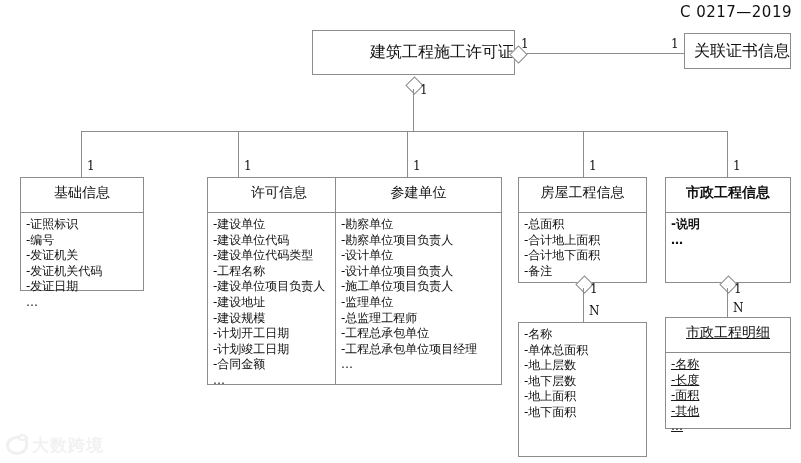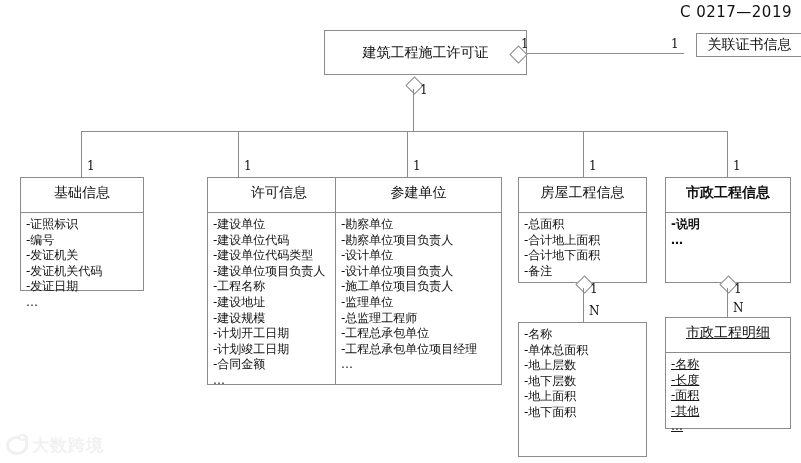--- a/index.html
+++ b/index.html
@@ -49,25 +49,24 @@
   }
   .entity .ent-fields div{
     white-space:nowrap;
     color:#111;
   }
   .plain{
     position:absolute;
     box-sizing:border-box;
     border:1px solid #8c8c8c;
     background:#fff;
-    display:flex;align-items:center;justify-content:center;
-    font-size:14px;
-    white-space:nowrap;
-    color:#111;
-    margin-left:12px;
+    display:flex;align-items:center;justify-content:flex-end;
+    font-size:16px;
+    white-space:nowrap;
+    color:#111;
   }
 
   
   .ln{position:absolute;background:#8c8c8c;}
   .ln.h{height:1px;}
   .ln.v{width:1px;}
   .diamond{
     position:absolute;
     width:11px;height:11px;
     border:1px solid #8c8c8c;
@@ -118,21 +117,21 @@
 <body>
 
 <div id="canvas">
 
   <div class="header-code">C 0217—2019</div>
 
   <div class="plain" style="left:312px;top:30px;width:203px;height:45px;">
     <span>建筑工程施工许可证</span>
   </div>
 
-  <div class="plain" style="left:684px;top:33px;width:107px;height:24px;">
+  <div class="plain" style="left:684px;top:33px;width:107px;height:36px;">
     <span>关联证书信息</span>
   </div>
 
   <div class="ln h" style="left:521px;top:53px;width:163px;"></div>
   <div class="diamond" style="left:512px;top:48px;"></div>
   <div class="card" style="left:521px;top:38px;">1</div>
   <div class="card" style="left:671px;top:38px;">1</div>
 
   <div class="diamond" style="left:408px;top:79px;"></div>
   <div class="card" style="left:420px;top:84px;">1</div>
@@ -166,22 +165,22 @@
       <div>…</div>
     </div>
   </div>
 
   <div class="entity" style="left:171px;top:177px;width:144px;height:208px;margin-left:36px;">
     <div class="ent-title">许可信息</div>
     <div class="ent-fields">
       <div>-建设单位</div>
       <div>-建设单位代码</div>
       <div>-建设单位代码类型</div>
+      <div>-工程名称</div>
       <div>-建设单位项目负责人</div>
-      <div>-工程名称</div>
       <div>-建设地址</div>
       <div>-建设规模</div>
       <div>-计划开工日期</div>
       <div>-计划竣工日期</div>
       <div>-合同金额</div>
       <div>…</div>
     </div>
   </div>
 
   <div class="entity" style="left:335px;top:177px;width:167px;height:208px;">

